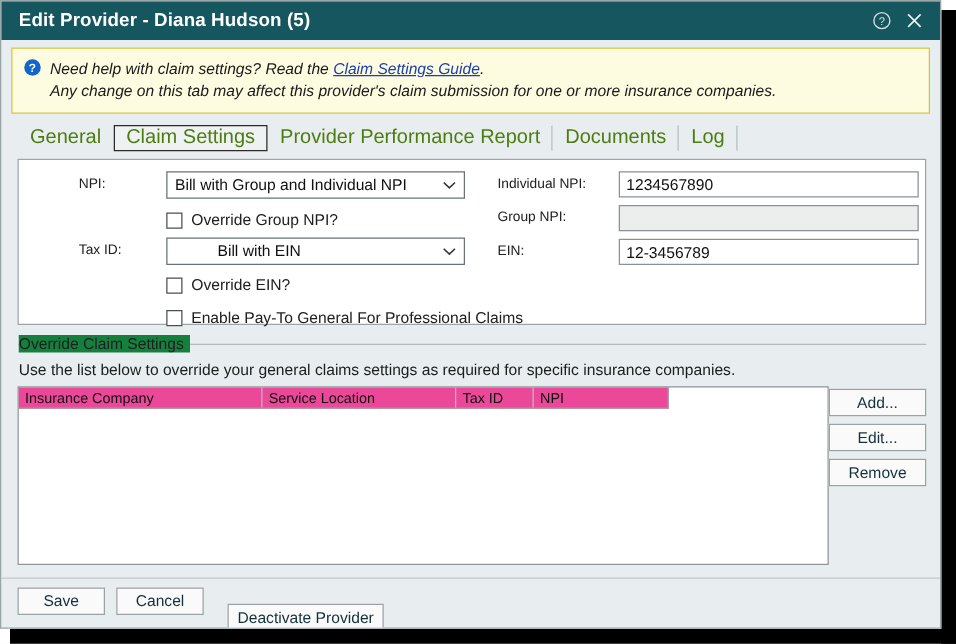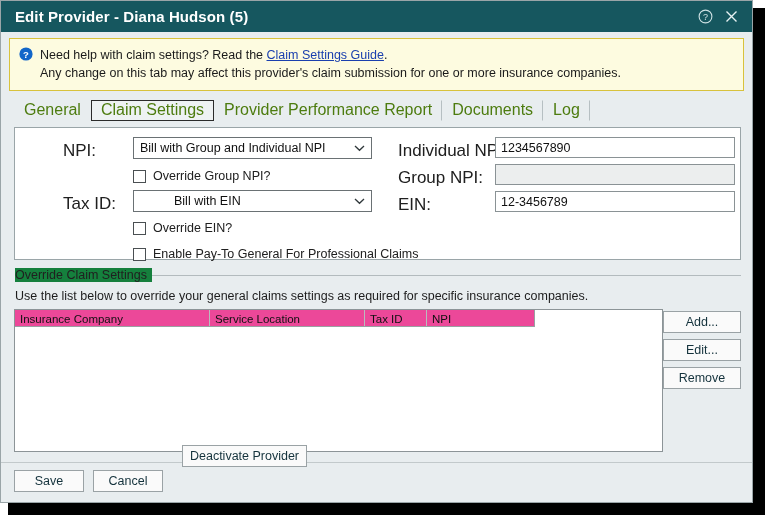--- a/index.html
+++ b/index.html
@@ -68,20 +68,21 @@
     display: flex;
     align-items: flex-start;
     gap: 7px;
     min-height: 46px;
   }
   #banner-icon { flex: 0 0 auto; margin-top: 1px; }
   #banner-body {
     font-size: 12.5px;
     color: #1a1a1a;
     line-height: 1.45;
+    font-style: italic;
   }
   #banner-link {
     color: #1a3fae;
     text-decoration: underline;
     cursor: pointer;
   }
 
   
   #tabstrip {
     margin: 9px 0 0 13px;
@@ -111,21 +112,21 @@
   #form-panel {
     position: absolute;
     left: 13px; top: 126px;
     width: 727px; height: 133px;
     background: #ffffff;
     border: 1px solid #9aa5a8;
   }
 
   .lbl {
     position: absolute;
-    font-size: 17px;
+    font-size: 11px;
     color: #202020;
     white-space: nowrap;
   }
   .ctl-select {
     position: absolute;
     background: #ffffff;
     border: 1px solid #6a7174;
     font-size: 12.5px;
     color: #101010;
     padding: 0 22px 0 6px;
@@ -253,21 +254,21 @@
 
   
   #footer-sep {
     position: absolute;
     left: 0; top: 461px;
     width: 751px; height: 1px;
     background: #c2c9cb;
   }
   #btn-save     { position: absolute; left: 13px;  top: 469px; width: 70px;  height: 22px; }
   #btn-cancel   { position: absolute; left: 92px;  top: 469px; width: 70px;  height: 22px; }
-  #btn-deact    { position: absolute; left: 181px; top: 444px; width: 125px; height: 22px; }
+  #btn-deact    { position: absolute; left: 181px; top: 482px; width: 125px; height: 22px; }
 </style>
 </head>
 <body>
 
 <div id="shadow-right"></div>
 <div id="shadow-bottom"></div>
 
 <div id="window">
 
   <div id="titlebar">

